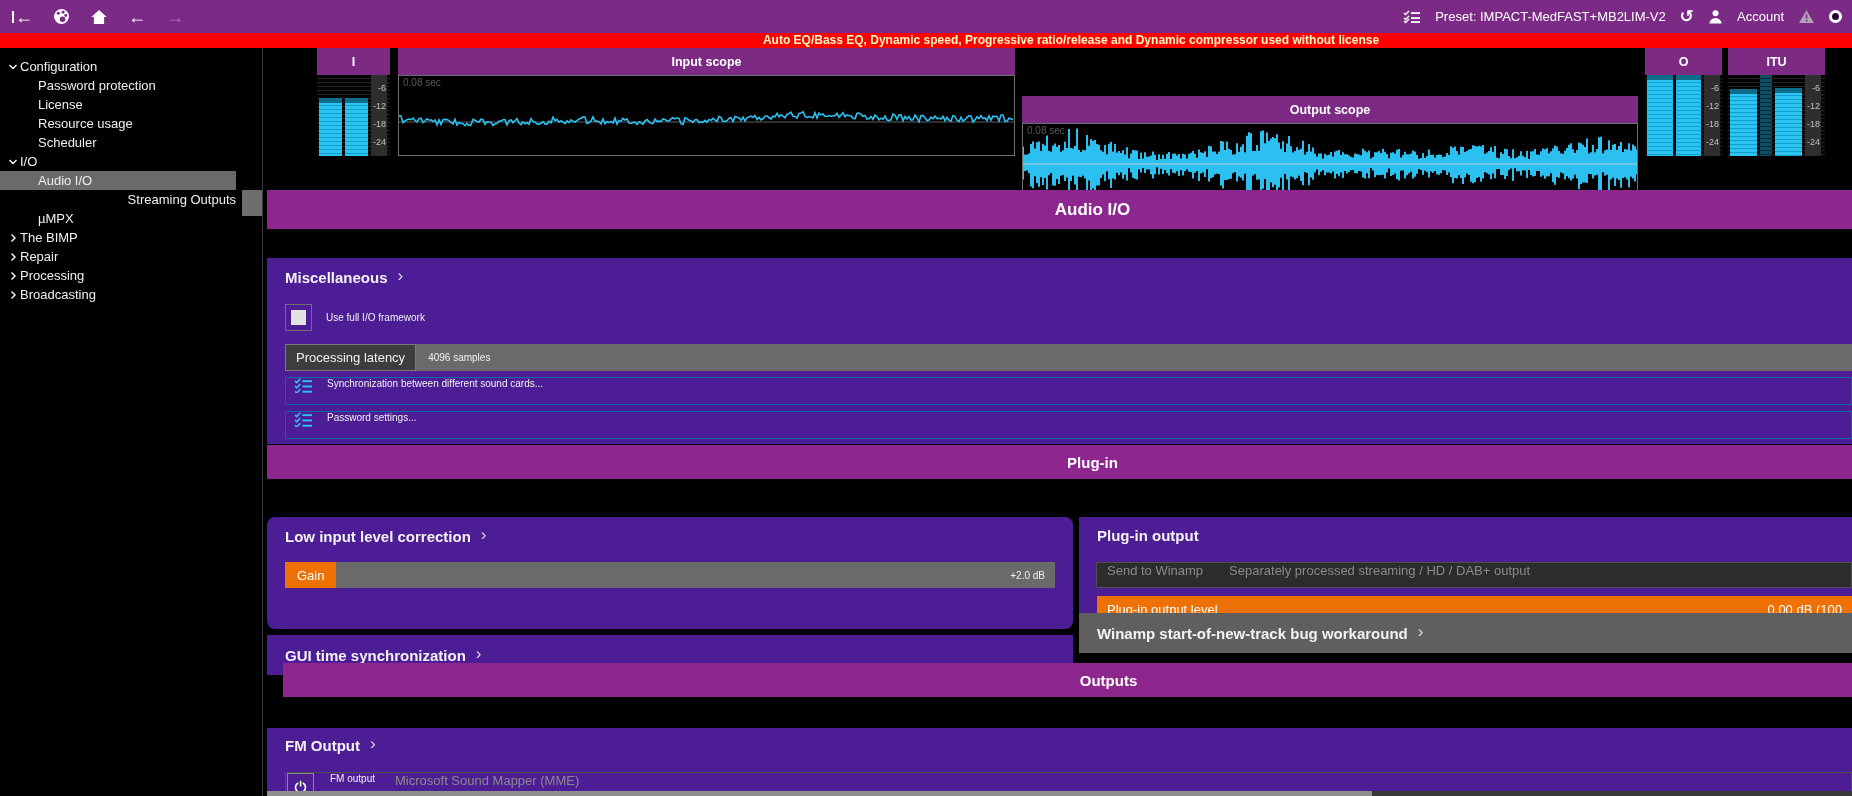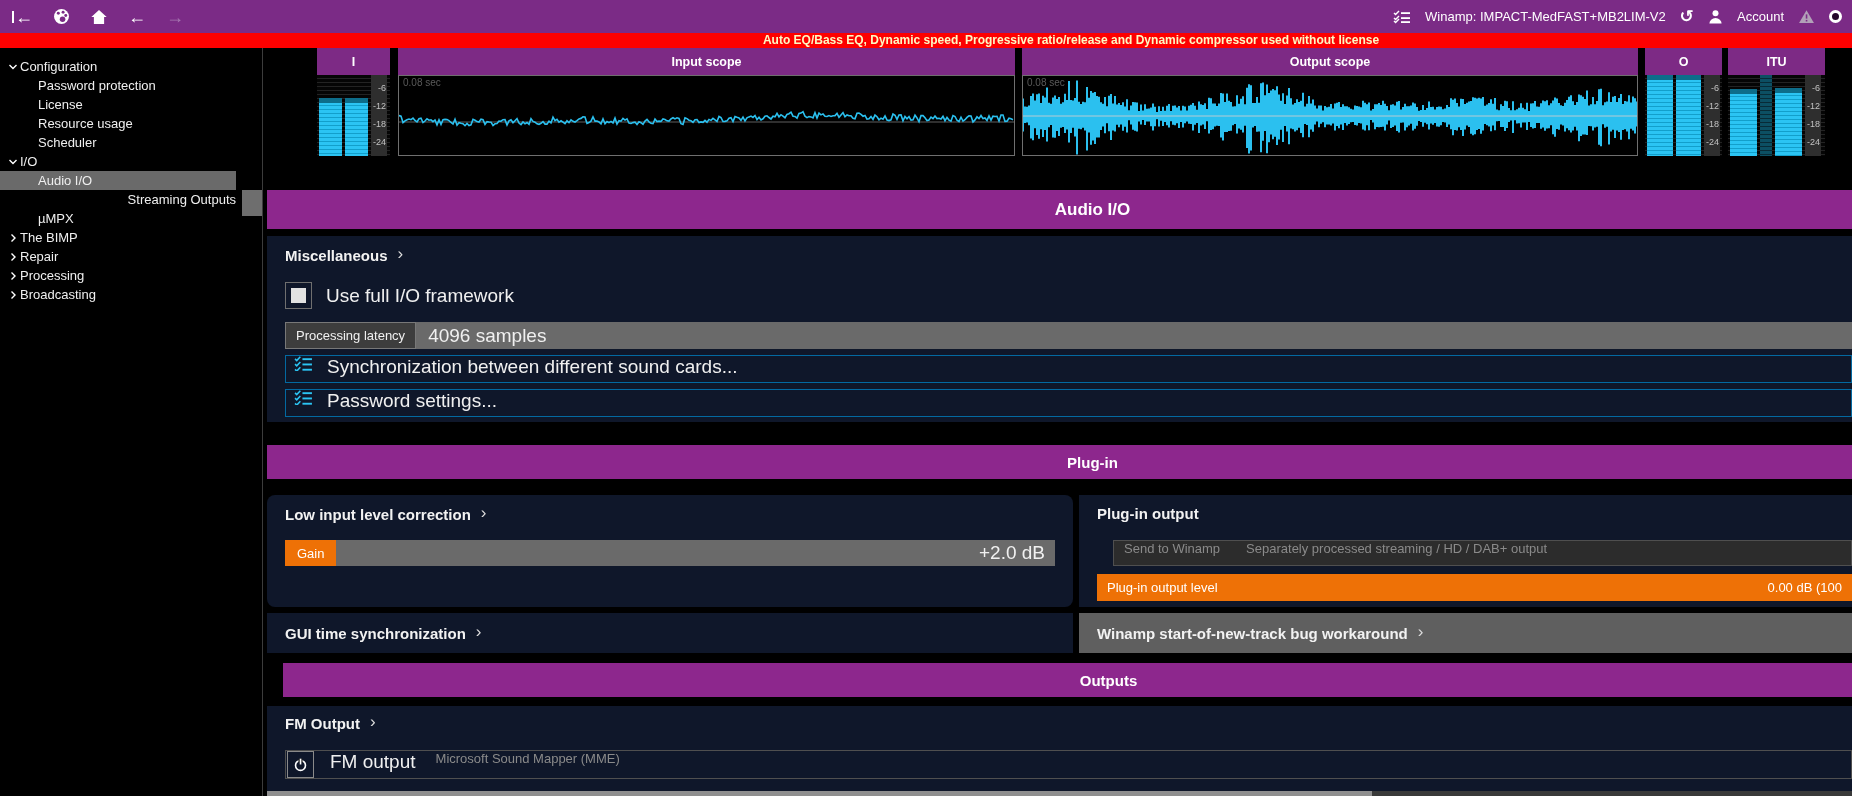--- a/index.html
+++ b/index.html
@@ -45,25 +45,25 @@
     background:repeating-linear-gradient(180deg,#2bc4f3 0 3px,#129fcb 3px 4px); }
   .bar-cap { position:absolute; left:0; right:0; top:0; height:5px; background:#0d6d8a; }
   .midcol { position:relative; margin-right:3px; height:100%;
     background:repeating-linear-gradient(180deg,#0c4f63 0 3px,#082b37 3px 4px); }
   .scalecol { position:relative; width:16px; height:100%; background:#2e2e2e; }
   .scalecol span { position:absolute; right:1px; font-size:9px; color:#c2c2c2; }
 
   
   .banner { left:267px; width:1585px; background:#8d278d; color:#fff; font-weight:bold;
     text-align:center; padding-left:66px; display:flex; align-items:center; justify-content:center; }
-  .card { position:absolute; background:#0f172a; color:#fff; }
+  .card { position:absolute; background:#4c1d95; color:#fff;margin-top:22px; }
   .card-h { position:absolute; left:18px; font-size:15px; font-weight:bold; color:#f2f2f2;
     display:flex; align-items:center; cursor:default; }
   .chev { font-size:17px; font-weight:normal; color:#ddd; margin-left:10px; margin-top:-2px; }
-  .rowtxt { font-size:19px; color:#f0f0f0; }
+  .rowtxt { font-size:10px; color:#f0f0f0; }
   .boxbtn { width:27px; height:27px; border:1px solid #8a8a8a; display:flex; align-items:center; justify-content:center; }
   .cb-inner { width:15px; height:15px; background:#e2e2e2; }
   .grayrow { position:absolute; background:#6a6a6a; display:flex; align-items:center; }
   .lbl-box { height:100%; background:#3d3d3d; border:1px solid #787878; display:flex;
     align-items:center; padding:0 10px; font-size:13px; color:#f0f0f0; }
   .listrow { position:absolute; border:1px solid #0369a1; display:flex; align-items:flex-start; padding-left:8px; }
   .listrow .rowtxt { margin-left:14px; }
   .chip { height:100%; background:#ee7106; color:#fff; font-size:13px; display:flex;
     align-items:center; padding:0 12px; }
   .dimtxt { color:#8a8a8a; font-size:13px; }
@@ -108,21 +108,21 @@
             <path d="M1 8 l1.6 1.6 L6 6"></path>
             <path d="M1 13 l1.6 1.6 L6 11" transform="translate(0,-2)"></path>
           </g>
         <g fill="#fff">
             <rect x="8" y="2.2" width="9" height="1.8"></rect>
             <rect x="8" y="7.2" width="9" height="1.8"></rect>
             <rect x="8" y="11.2" width="9" height="1.8"></rect>
           </g>
       </svg>
     </span>
-    <span>Winamp: IMPACT-MedFAST+MB2LIM-V2</span>
+    <span>Preset: IMPACT-MedFAST+MB2LIM-V2</span>
     <span class="tb-ic" style="font-size:17px;font-weight:bold;">↺</span>
     <span class="tb-ic">
       <svg width="15" height="15" viewBox="0 0 16 16">
           <circle cx="8" cy="4.5" r="3.2" fill="#fff"></circle>
           <path d="M1.5 15.5 a6.5 5.8 0 0 1 13 0 z" fill="#fff"></path>
         </svg>
     </span>
     <span>Account</span>
     <span class="tb-ic">
       <svg width="17" height="15" viewBox="0 0 16 14">
@@ -239,21 +239,21 @@
   <div class="phead">Input scope</div>
   <div class="scopebody">
     <span class="scope-time">0.08 sec</span>
   <svg width="100%" height="100%" viewBox="0 0 615 79" preserveAspectRatio="none">
         <line x1="0" x2="615" y1="46" y2="46" stroke="#5f5f5f" stroke-width="1"></line>
         <polyline points="0,39.6 2,40.1 4,46.6 6,44.8 8,43.7 10,43.1 12,43.7 14,42.2 16,44.5 18,45.9 20,42.8 22,42.2 24,46.6 26,45.0 28,42.8 30,44.2 32,43.8 34,45.6 36,44.0 38,48.9 40,43.9 42,48.4 44,43.7 46,43.4 48,43.6 50,44.6 52,46.5 54,48.0 56,43.3 58,49.2 60,46.7 62,47.3 64,47.7 66,49.7 68,47.4 70,49.5 72,48.8 74,43.3 76,44.3 78,45.6 80,46.0 82,43.2 84,43.7 86,48.4 88,45.6 90,46.0 92,46.2 94,49.5 96,47.8 98,47.6 100,45.1 102,45.2 104,43.7 106,43.6 108,49.0 110,44.8 112,43.8 114,46.8 116,44.7 118,42.6 120,47.0 122,48.6 124,45.9 126,47.8 128,46.5 130,48.3 132,42.6 134,45.4 136,46.2 138,47.8 140,48.3 142,47.3 144,45.6 146,48.1 148,48.1 150,45.1 152,46.9 154,41.2 156,44.7 158,43.3 160,46.1 162,44.8 164,46.2 166,47.7 168,44.8 170,46.6 172,43.8 174,45.3 176,46.0 178,44.6 180,42.9 182,42.4 184,40.8 186,40.9 188,47.4 190,46.6 192,45.2 194,40.9 196,45.1 198,45.0 200,45.9 202,47.8 204,42.8 206,47.8 208,45.5 210,46.6 212,45.4 214,46.9 216,42.1 218,48.1 220,44.7 222,45.2 224,42.4 226,44.1 228,42.8 230,47.1 232,47.4 234,46.6 236,46.1 238,48.5 240,45.8 242,46.7 244,48.3 246,45.1 248,43.3 250,45.8 252,47.3 254,47.7 256,43.1 258,45.6 260,45.1 262,45.4 264,43.0 266,43.5 268,44.8 270,45.1 272,42.9 274,41.7 276,42.9 278,41.8 280,42.4 282,47.7 284,48.4 286,41.9 288,42.6 290,44.2 292,44.8 294,46.4 296,43.7 298,43.6 300,46.5 302,45.9 304,46.4 306,44.4 308,46.2 310,43.4 312,44.4 314,42.4 316,43.9 318,45.5 320,40.5 322,41.6 324,45.5 326,45.4 328,44.9 330,42.3 332,41.7 334,45.5 336,40.6 338,41.3 340,41.9 342,44.3 344,41.1 346,45.0 348,41.9 350,40.9 352,40.1 354,41.4 356,39.5 358,43.5 360,41.2 362,44.0 364,42.8 366,40.3 368,39.8 370,41.5 372,43.0 374,40.2 376,40.8 378,37.3 380,40.9 382,38.7 384,40.1 386,41.7 388,38.4 390,37.7 392,36.2 394,40.2 396,40.5 398,42.1 400,37.5 402,37.1 404,35.7 406,40.2 408,41.6 410,40.6 412,40.9 414,41.9 416,36.7 418,42.0 420,37.1 422,38.9 424,37.9 426,40.2 428,40.5 430,39.6 432,40.4 434,39.7 436,39.6 438,37.4 440,41.3 442,39.0 444,36.6 446,40.8 448,39.0 450,39.8 452,39.8 454,42.3 456,42.8 458,37.3 460,37.0 462,38.4 464,40.2 466,39.4 468,43.1 470,42.8 472,40.6 474,43.4 476,39.1 478,40.7 480,43.8 482,42.1 484,43.1 486,39.9 488,44.1 490,44.6 492,43.8 494,38.0 496,39.2 498,43.4 500,39.0 502,38.9 504,44.8 506,40.4 508,42.7 510,40.5 512,44.2 514,43.8 516,39.2 518,42.0 520,45.8 522,39.5 524,39.6 526,41.7 528,44.6 530,44.0 532,41.1 534,42.7 536,40.0 538,42.6 540,42.3 542,43.1 544,40.4 546,44.7 548,41.4 550,44.1 552,45.1 554,39.5 556,40.5 558,44.3 560,45.5 562,41.2 564,45.1 566,43.7 568,41.4 570,39.8 572,39.9 574,46.0 576,43.9 578,40.8 580,42.6 582,39.5 584,42.6 586,41.9 588,44.4 590,40.0 592,44.1 594,40.1 596,40.5 598,40.3 600,45.0 602,39.0 604,39.0 606,45.4 608,45.2 610,42.2 612,42.8 614,43.7" fill="none" stroke="#2bc0ef" stroke-width="1.6"></polyline>
       </svg>
     </div>
 </div>
 
-<div class="panel" style="left:1022px;width:616px;" id="scope-out">
+<div class="panel" style="left:1022px;width:616px;margin-top:48px;" id="scope-out">
   <div class="phead">Output scope</div>
   <div class="scopebody">
     <span class="scope-time">0.08 sec</span>
   <svg width="100%" height="100%" viewBox="0 0 614 79" preserveAspectRatio="none">
         <line x1="0" x2="614" y1="40" y2="40" stroke="#4a4a4a" stroke-width="1"></line>
         <path d="M0 22.4L0 55.5M2 30.5L2 46.9M4 30.8L4 46.5M6 29.5L6 49.2M8 20.1L8 62.6M10 17.6L10 64.2M12 24.4L12 52.2M14 18.3L14 59.1M16 17.4L16 62.7M18 27.0L18 53.3M20 19.7L20 60.9M22 21.5L22 53.9M24 11.6L24 65.6M26 26.8L26 51.3M28 27.8L28 48.9M30 21.5L30 61.4M32 19.5L32 61.8M34 22.9L34 55.1M36 21.0L36 60.0M38 27.8L38 51.8M40 26.2L40 51.0M42 17.8L42 56.9M44 23.9L44 53.4M46 5.1L46 66.4M48 24.1L48 57.1M50 24.5L50 51.7M52 22.1L52 60.6M54 4.5L54 78.5M56 25.7L56 52.7M58 27.9L58 53.2M60 25.7L60 51.8M62 26.2L62 54.5M64 10.9L64 74.4M66 21.7L66 56.5M68 15.1L68 68.7M70 16.8L70 64.4M72 15.9L72 68.0M74 20.1L74 61.6M76 20.8L76 61.6M78 26.3L78 54.1M80 27.8L80 50.4M82 20.9L82 57.2M84 30.2L84 47.2M86 19.8L86 55.3M88 18.1L88 63.9M90 27.5L90 54.4M92 20.0L92 55.4M94 28.6L94 48.8M96 27.0L96 51.3M98 29.0L98 48.6M100 26.3L100 54.8M102 30.4L102 50.7M104 23.3L104 56.5M106 34.3L106 44.3M108 29.4L108 48.5M110 26.1L110 53.7M112 26.3L112 54.8M114 26.5L114 55.4M116 35.1L116 45.5M118 28.4L118 48.5M120 34.6L120 43.9M122 28.3L122 49.1M124 32.7L124 45.6M126 32.5L126 45.6M128 31.4L128 50.2M130 27.5L130 54.6M132 30.8L132 50.3M134 35.9L134 43.3M136 30.2L136 50.6M138 35.0L138 44.8M140 30.8L140 49.9M142 34.7L142 45.9M144 29.8L144 49.3M146 27.9L146 51.6M148 35.0L148 45.2M150 29.8L150 48.7M152 29.4L152 49.3M154 31.4L154 47.3M156 29.9L156 51.9M158 34.5L158 45.9M160 29.8L160 51.4M162 30.5L162 47.2M164 34.6L164 45.6M166 29.7L166 47.8M168 28.8L168 48.0M170 27.1L170 54.6M172 29.7L172 48.8M174 33.7L174 46.9M176 25.5L176 57.0M178 28.3L178 49.6M180 29.0L180 48.6M182 27.2L182 53.1M184 32.9L184 45.2M186 21.7L186 57.5M188 22.2L188 54.1M190 27.4L190 53.2M192 27.4L192 50.5M194 30.1L194 49.8M196 27.5L196 50.0M198 17.1L198 61.5M200 17.4L200 64.5M202 25.9L202 55.9M204 17.5L204 56.1M206 24.8L206 55.1M208 26.1L208 54.8M210 30.6L210 49.2M212 30.3L212 47.9M214 19.2L214 57.6M216 27.7L216 52.6M218 22.8L218 53.8M220 20.3L220 56.5M222 28.3L222 49.7M224 11.7L224 72.1M226 8.2L226 77.6M228 9.2L228 74.6M230 27.0L230 51.5M232 26.9L232 50.1M234 20.9L234 55.7M236 26.7L236 55.5M238 7.3L238 76.2M240 6.6L240 64.8M242 19.3L242 55.1M244 8.5L244 77.3M246 16.9L246 66.2M248 14.6L248 58.4M250 13.1L250 63.3M252 14.3L252 60.7M254 10.3L254 69.0M256 18.5L256 63.5M258 24.8L258 53.7M260 17.3L260 66.0M262 28.0L262 49.9M264 19.6L264 55.5M266 12.1L266 68.2M268 22.3L268 52.6M270 28.4L270 53.2M272 26.9L272 55.4M274 23.3L274 54.3M276 25.9L276 51.7M278 24.7L278 57.0M280 16.8L280 61.3M282 30.5L282 48.0M284 27.8L284 49.0M286 19.9L286 61.2M288 27.5L288 53.4M290 23.4L290 55.7M292 29.5L292 48.5M294 32.4L294 45.6M296 29.5L296 51.3M298 29.4L298 47.7M300 34.6L300 46.2M302 30.1L302 51.2M304 31.2L304 48.4M306 30.8L306 48.5M308 28.1L308 49.4M310 32.6L310 47.6M312 27.4L312 54.6M314 26.8L314 50.0M316 26.0L316 52.3M318 30.9L318 48.6M320 28.2L320 54.1M322 30.3L322 47.1M324 30.2L324 49.6M326 31.2L326 48.1M328 32.8L328 46.3M330 33.5L330 46.0M332 29.6L332 48.9M334 30.0L334 49.6M336 30.5L336 47.0M338 31.3L338 47.5M340 24.8L340 53.4M342 26.7L342 54.6M344 28.2L344 49.2M346 26.5L346 54.3M348 34.5L348 44.0M350 33.0L350 46.4M352 28.2L352 53.3M354 28.3L354 50.9M356 26.9L356 51.3M358 29.0L358 51.0M360 24.7L360 50.7M362 27.7L362 54.5M364 30.1L364 48.4M366 34.2L366 44.4M368 28.8L368 52.0M370 28.2L370 50.9M372 29.5L372 49.4M374 25.7L374 54.9M376 24.9L376 56.4M378 33.5L378 46.7M380 31.0L380 46.5M382 27.8L382 54.4M384 30.3L384 51.2M386 30.2L386 49.4M388 29.4L388 47.8M390 26.6L390 54.6M392 27.5L392 52.7M394 30.9L394 49.7M396 34.7L396 45.1M398 33.9L398 46.0M400 28.9L400 50.8M402 34.1L402 46.8M404 32.1L404 48.3M406 25.4L406 53.4M408 31.0L408 47.4M410 30.8L410 48.7M412 33.5L412 47.1M414 31.0L414 50.6M416 30.6L416 50.8M418 30.7L418 49.3M420 33.2L420 46.0M422 32.6L422 46.4M424 29.1L424 51.0M426 30.9L426 48.6M428 22.2L428 53.2M430 23.8L430 59.2M432 22.5L432 53.9M434 27.1L434 54.4M436 30.4L436 51.2M438 22.8L438 53.9M440 23.0L440 60.1M442 27.9L442 53.6M444 26.8L444 49.6M446 25.4L446 51.0M448 25.1L448 57.7M450 21.2L450 59.3M452 21.7L452 58.2M454 22.6L454 54.1M456 21.7L456 52.9M458 22.6L458 57.7M460 21.1L460 54.4M462 29.7L462 48.1M464 28.4L464 49.3M466 26.9L466 50.6M468 23.2L468 55.2M470 27.7L470 49.6M472 22.1L472 54.2M474 33.4L474 45.2M476 34.3L476 45.1M478 28.2L478 50.9M480 30.0L480 50.9M482 24.7L482 55.1M484 25.2L484 51.9M486 32.0L486 45.9M488 34.3L488 44.6M490 25.2L490 57.1M492 34.2L492 44.3M494 33.3L494 47.4M496 31.8L496 47.2M498 27.2L498 51.6M500 31.8L500 46.5M502 33.3L502 46.6M504 26.7L504 53.9M506 35.1L506 45.9M508 27.5L508 50.9M510 27.2L510 52.6M512 25.1L512 52.0M514 30.4L514 47.0M516 30.7L516 47.1M518 27.2L518 52.7M520 24.4L520 51.5M522 25.2L522 54.8M524 24.2L524 52.4M526 29.2L526 52.2M528 27.3L528 49.2M530 24.5L530 58.2M532 21.4L532 60.8M534 22.5L534 53.1M536 27.0L536 53.8M538 29.2L538 48.5M540 30.0L540 49.6M542 26.8L542 55.6M544 24.1L544 52.2M546 20.8L546 54.2M548 19.3L548 56.5M550 25.2L550 54.6M552 29.1L552 50.8M554 25.9L554 54.6M556 18.6L556 65.2M558 19.2L558 59.9M560 20.7L560 58.5M562 23.0L562 58.4M564 14.5L564 58.9M566 29.6L566 50.1M568 28.2L568 50.3M570 21.0L570 54.6M572 28.2L572 51.6M574 24.9L574 50.7M576 13.3L576 68.8M578 12.8L578 70.2M580 29.2L580 48.3M582 26.2L582 51.8M584 25.5L584 50.8M586 16.2L586 68.5M588 25.9L588 55.4M590 20.8L590 53.7M592 20.1L592 62.1M594 25.9L594 54.5M596 21.9L596 55.9M598 17.9L598 63.7M600 28.1L600 54.1M602 24.9L602 53.3M604 25.4L604 55.4M606 19.3L606 63.2M608 26.4L608 52.7M610 20.6L610 54.4M612 22.3L612 57.4M614 25.4L614 50.4" stroke="#2bc0ef" stroke-width="2" fill="none"></path>
         <line x1="0" x2="614" y1="40" y2="40" stroke="#cfcfcf" stroke-width="1" opacity="0.85"></line>
       </svg>
     </div>
 </div>
@@ -366,21 +366,21 @@
   <div class="grayrow" style="left:18px;top:45px;width:770px;height:26px;">
     <span class="chip">Gain</span>
     <span class="rowtxt" style="margin-left:auto;padding-right:10px;">+2.0 dB</span>
   </div>
 </div>
 
 <div class="card" style="left:1079px;top:495px;width:773px;height:112px;">
   <div class="card-h" style="top:10px;">
     <span>Plug-in output</span>
   </div>
-  <div class="listrow" style="left:34px;top:45px;right:0;height:26px;border-color:#4f4f4f;background:#2c2c2c;padding-left:10px;">
+  <div class="listrow" style="left:17px;top:45px;right:0;height:26px;border-color:#4f4f4f;background:#2c2c2c;padding-left:10px;">
     <span class="dimtxt" style="margin-left:0;">Send to Winamp</span>
     <span class="dimtxt" style="margin-left:26px;">Separately processed streaming / HD / DAB+ output</span>
   </div>
   <div class="orangerow" style="left:18px;top:79px;right:0;height:27px;text-align:center;">
     <span>Plug-in output level</span>
     <span style="margin-left:auto;">0.00 dB (100</span>
   </div>
 </div>
 
 <div class="card" style="left:267px;top:613px;width:806px;height:40px;">

